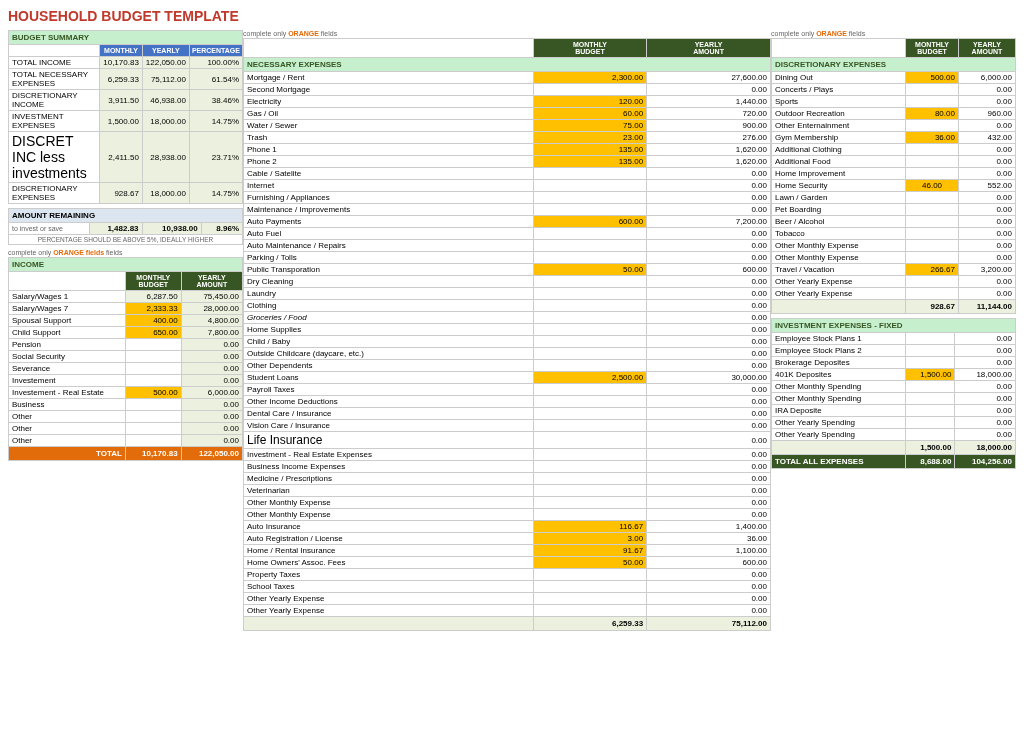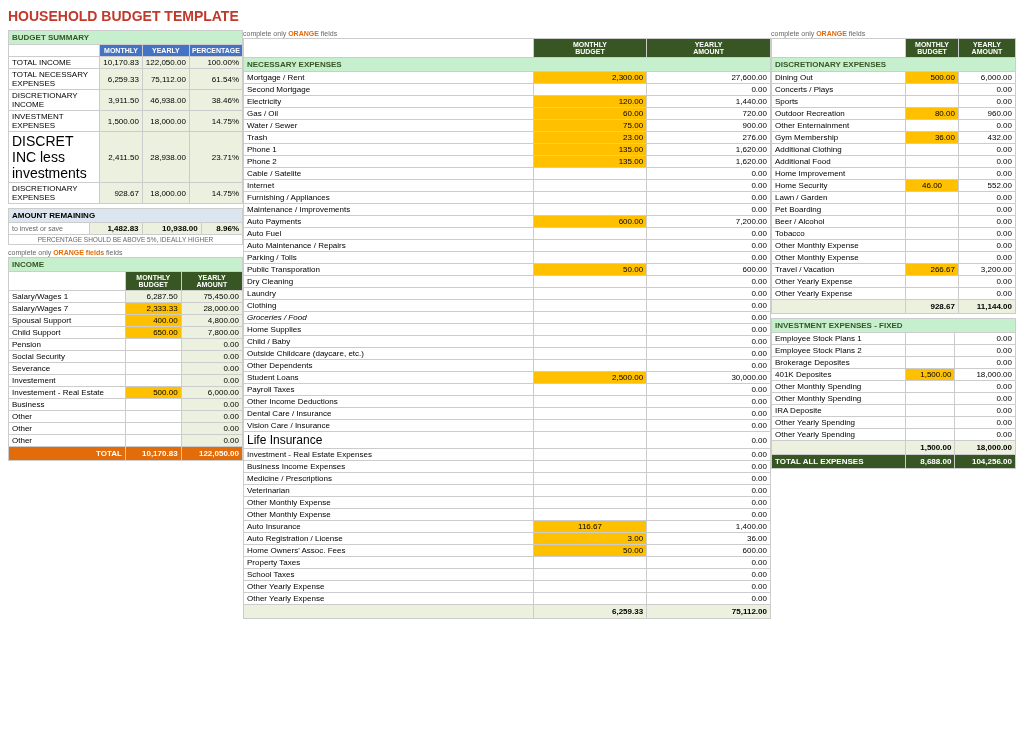--- a/index.html
+++ b/index.html
@@ -377,27 +377,32 @@
               <td style="border: 1px solid rgb(204, 204, 204); padding: 1px 3px; font-size: 8px; text-align: right;"></td>
               <td style="border: 1px solid rgb(204, 204, 204); padding: 1px 3px; font-size: 8px; text-align: right;">0.00</td>
             </tr>
             <tr>
               <td style="border: 1px solid rgb(204, 204, 204); padding: 1px 3px; font-size: 8px;">Other Monthly Expense</td>
               <td style="border: 1px solid rgb(204, 204, 204); padding: 1px 3px; font-size: 8px; text-align: right;"></td>
               <td style="border: 1px solid rgb(204, 204, 204); padding: 1px 3px; font-size: 8px; text-align: right;">0.00</td>
             </tr>
             <tr>
               <td style="border: 1px solid rgb(204, 204, 204); padding: 1px 3px; font-size: 8px;">Auto Insurance</td>
-              <td style="border: 1px solid rgb(204, 204, 204); padding: 1px 3px; font-size: 8px; text-align: center; background: rgb(255, 192, 0);">116.67</td>
+              <td style="border: 1px solid rgb(204, 204, 204); padding: 1px 3px; font-size: 8px; text-align: right; background: rgb(255, 192, 0);">116.67</td>
               <td style="border: 1px solid rgb(204, 204, 204); padding: 1px 3px; font-size: 8px; text-align: right;">1,400.00</td>
             </tr>
             <tr>
               <td style="border: 1px solid rgb(204, 204, 204); padding: 1px 3px; font-size: 8px;">Auto Registration / License</td>
               <td style="border: 1px solid rgb(204, 204, 204); padding: 1px 3px; font-size: 8px; text-align: right; background: rgb(255, 192, 0);">3.00</td>
               <td style="border: 1px solid rgb(204, 204, 204); padding: 1px 3px; font-size: 8px; text-align: right;">36.00</td>
+            </tr>
+            <tr>
+              <td style="border: 1px solid rgb(204, 204, 204); padding: 1px 3px; font-size: 8px;">Home / Rental Insurance</td>
+              <td style="border: 1px solid rgb(204, 204, 204); padding: 1px 3px; font-size: 8px; text-align: right; background: rgb(255, 192, 0);">91.67</td>
+              <td style="border: 1px solid rgb(204, 204, 204); padding: 1px 3px; font-size: 8px; text-align: right;">1,100.00</td>
             </tr>
             <tr>
               <td style="border: 1px solid rgb(204, 204, 204); padding: 1px 3px; font-size: 8px;">Home Owners' Assoc. Fees</td>
               <td style="border: 1px solid rgb(204, 204, 204); padding: 1px 3px; font-size: 8px; text-align: right; background: rgb(255, 192, 0);">50.00</td>
               <td style="border: 1px solid rgb(204, 204, 204); padding: 1px 3px; font-size: 8px; text-align: right;">600.00</td>
             </tr>
             <tr>
               <td style="border: 1px solid rgb(204, 204, 204); padding: 1px 3px; font-size: 8px;">Property Taxes</td>
               <td style="border: 1px solid rgb(204, 204, 204); padding: 1px 3px; font-size: 8px; text-align: right;"></td>
               <td style="border: 1px solid rgb(204, 204, 204); padding: 1px 3px; font-size: 8px; text-align: right;">0.00</td>

